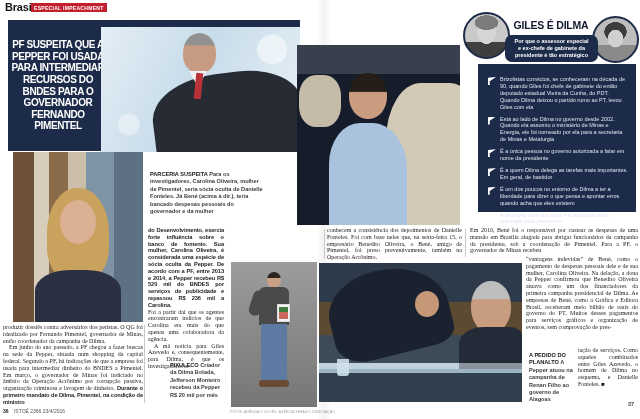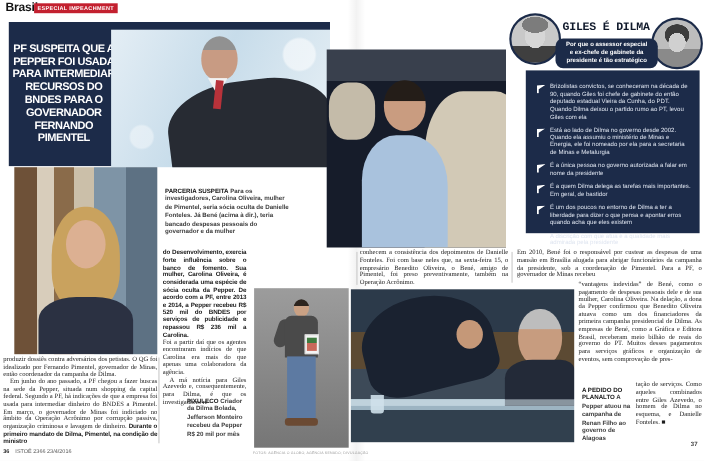--- a/index.html
+++ b/index.html
@@ -107,21 +107,21 @@
     background:
       radial-gradient(ellipse 46% 28% at 50% 20%, #7c7c7c 0 60%, rgba(0,0,0,0) 61%),
       radial-gradient(ellipse 36% 42% at 50% 44%, #d6d6d6 0 60%, rgba(0,0,0,0) 61%),
       linear-gradient(180deg,#c9c9c9 0 64%, #3f3f3f 64%); }
   .circle-dilma { left:592px; top:16px;
     background:
       radial-gradient(ellipse 30% 34% at 50% 48%, #d0d0d0 0 60%, rgba(0,0,0,0) 61%),
       radial-gradient(ellipse 44% 38% at 50% 32%, #3c3c3c 0 58%, rgba(0,0,0,0) 60%),
       linear-gradient(180deg,#bdbdbd 0 62%, #8a8a8a 62%); }
   .sidebar-title { position:absolute; left:508px; top:19px; width:86px; text-align:center;
-    font-size:10.5px; font-weight:800; color:#10192b; letter-spacing:-.2px;font-family:Liberation Mono, monospace; }
+    font-size:10.5px; font-weight:800; color:#10192b; letter-spacing:-.2px; }
   .sidebar-subtitle { position:absolute; left:505px; top:35px; width:93px; background:#1c2b49;
     border-radius:7px; color:#fff; font-size:5.5px; line-height:7px; font-weight:700;
     text-align:center; padding:3px 2px; white-space:pre-line; }
   .bullets-box { position:absolute; left:478px; top:64px; width:158px; height:148px; background:#1c2b49;
     padding:12px 8px 6px 10px; }
   .bullet { display:flex; gap:4px; margin-bottom:5px; }
   .flag { flex:0 0 8px; width:8px; height:8px; background:#fff; margin-top:1px;
     clip-path:polygon(0 10%, 100% 0, 22% 52%, 22% 100%, 0 100%); }
   .bullet-text { color:#dfe5f0; font-size:5.5px; line-height:6.9px; }
 

